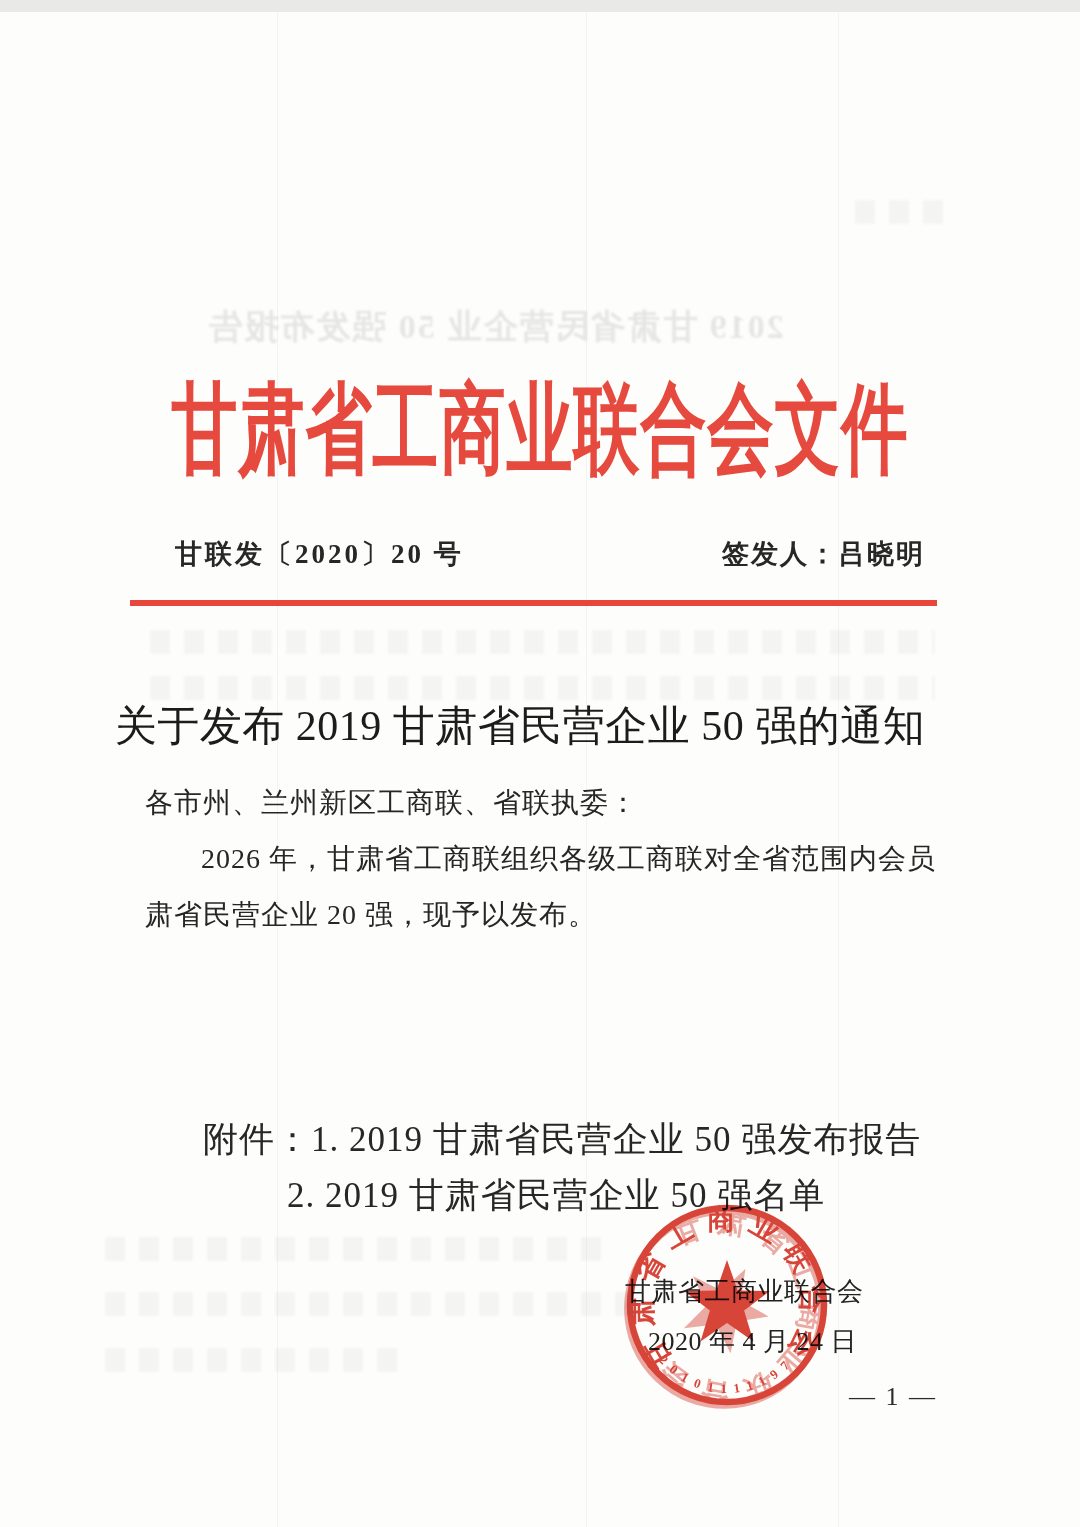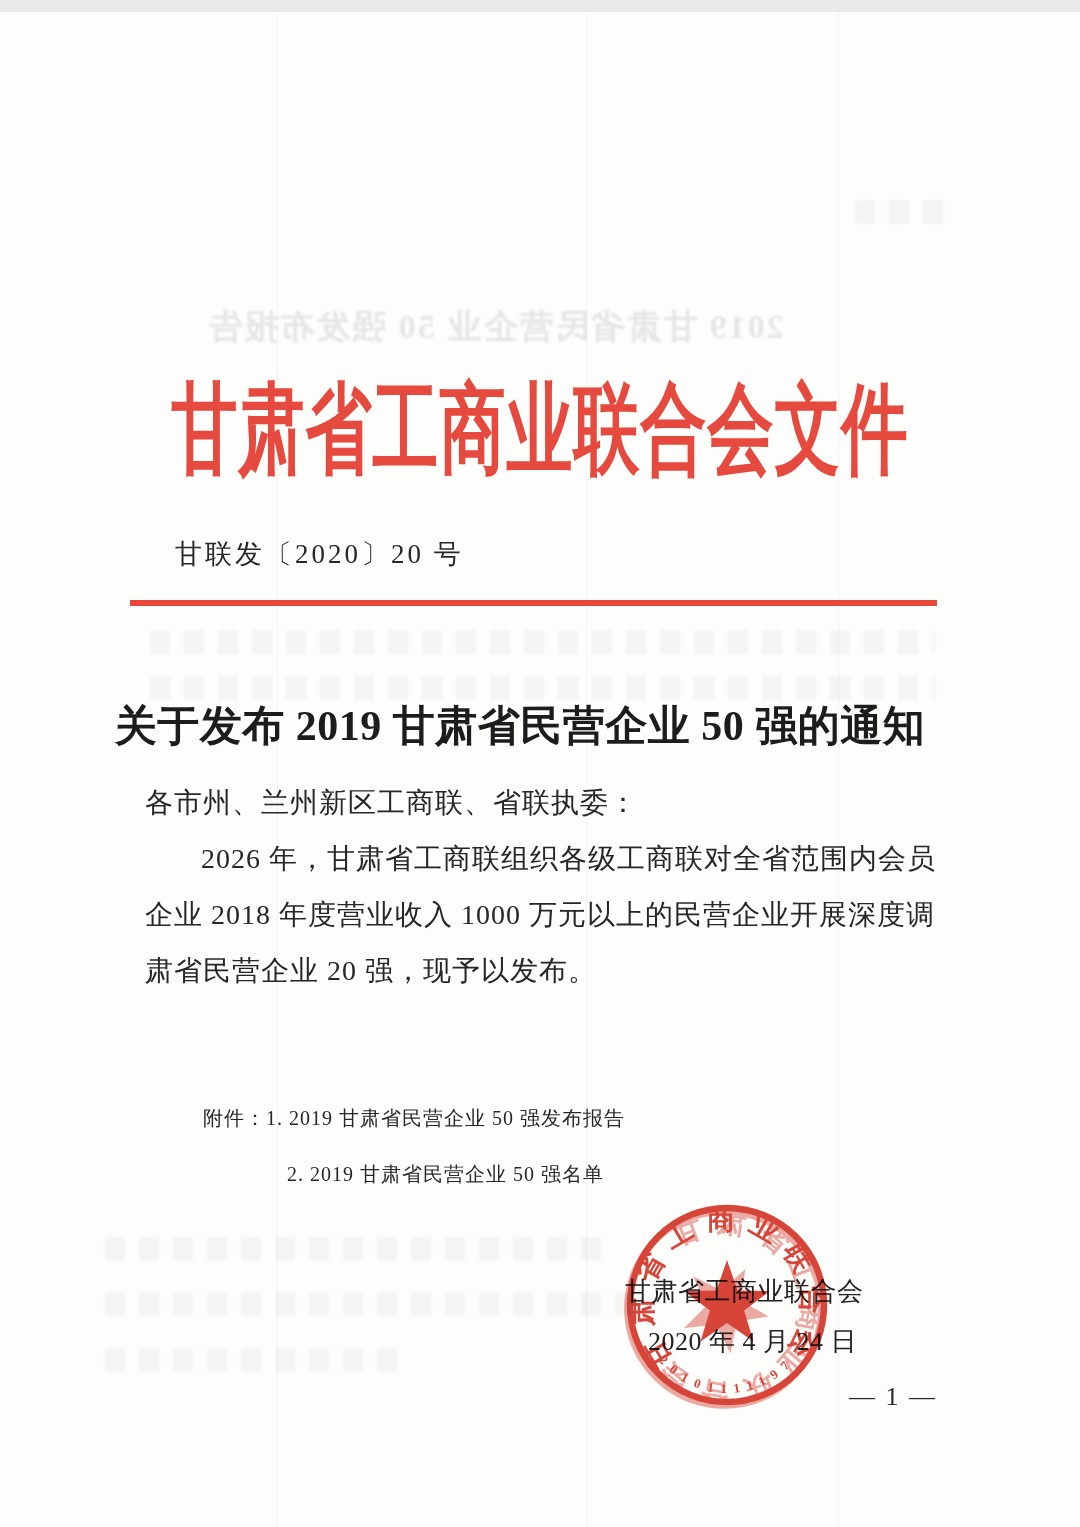--- a/index.html
+++ b/index.html
@@ -39,44 +39,45 @@
     font-size:66px;font-weight:bold;line-height:1;
     color:#e6493d;
     letter-spacing:1px;
     transform:scaleY(1.5);
     transform-origin:50% 0;
     white-space:nowrap;
   }
   .doc-meta{
     position:absolute;top:524px;left:145px;right:145px;height:36px;
     font-size:27px;
+    font-weight:bold;
   }
   .doc-number{position:absolute;left:30px;top:0;letter-spacing:3px;white-space:nowrap;}
   .issuer{position:absolute;right:10px;top:0;letter-spacing:2px;white-space:nowrap;}
   .red-rule{
     position:absolute;top:588px;left:130px;width:807px;height:6px;
     background:#e8463a;
   }
   
   .notice-title{
     position:absolute;top:686px;left:0;width:1040px;
     text-align:center;
-    font-size:42px;font-weight:bold;letter-spacing:0.5px;
+    font-size:42px;font-weight:normal;letter-spacing:0.5px;
     color:#1c1c1c;white-space:nowrap;
   }
   .body-block{
     position:absolute;top:763px;left:145px;width:800px;
     font-size:28px;line-height:56px;letter-spacing:1px;
     color:#262626;
   }
   .body-line{white-space:nowrap;}
   .indent{text-indent:56px;}
   .attach-block{
-    position:absolute;top:1078px;left:145px;width:800px;
-    font-size:20px;line-height:56px;letter-spacing:1px;
+    position:absolute;top:1100px;left:145px;width:800px;
+    font-size:35px;line-height:56px;letter-spacing:1px;
   }
   .attach-line1{padding-left:58px;white-space:nowrap;}
   .attach-line2{padding-left:142px;white-space:nowrap;}
   .signer-org{
     position:absolute;top:1262px;left:625px;width:240px;
     font-size:26px;letter-spacing:0.5px;white-space:nowrap;color:#222;
   }
   .sign-date{
     position:absolute;top:1312px;left:648px;
     font-size:26px;letter-spacing:0.5px;white-space:nowrap;color:#222;
@@ -111,30 +112,30 @@
   <div class="smudge" style="top:664px;left:150px;width:785px"></div>
   <div class="smudge" style="top:188px;left:855px;width:90px"></div>
   <div class="smudge" style="top:1225px;left:105px;width:500px"></div>
   <div class="smudge" style="top:1280px;left:105px;width:540px"></div>
   <div class="smudge" style="top:1336px;left:105px;width:300px"></div>
 
   <div class="org-title">甘肃省工商业联合会文件</div>
 
   <div class="doc-meta">
     <span class="doc-number">甘联发〔2020〕20 号</span>
+    <span class="issuer">签发人：吕晓明</span>
   </div>
 
   <div class="red-rule"></div>
 
   <div class="notice-title">关于发布 2019 甘肃省民营企业 50 强的通知</div>
 
   <div class="body-block">
     <div class="body-line">各市州、兰州新区工商联、省联执委：</div>
     <div class="body-line indent">2026 年，甘肃省工商联组织各级工商联对全省范围内会员</div>
-    <div class="body-line">企业 2018 年度营业收入 1000 万元以上的民营企业开展深度调</div>
     <div class="body-line">肃省民营企业 20 强，现予以发布。</div>
   </div>
 
   <div class="attach-block">
     <div class="attach-line1"><span>附件：</span><span>1. 2019 甘肃省民营企业 50 强发布报告</span></div>
     <div class="attach-line2">2. 2019 甘肃省民营企业 50 强名单</div>
   </div>
 
   <div class="signer-org">甘肃省工商业联合会</div>
   <div class="sign-date">2020 年 4 月 24 日</div>

